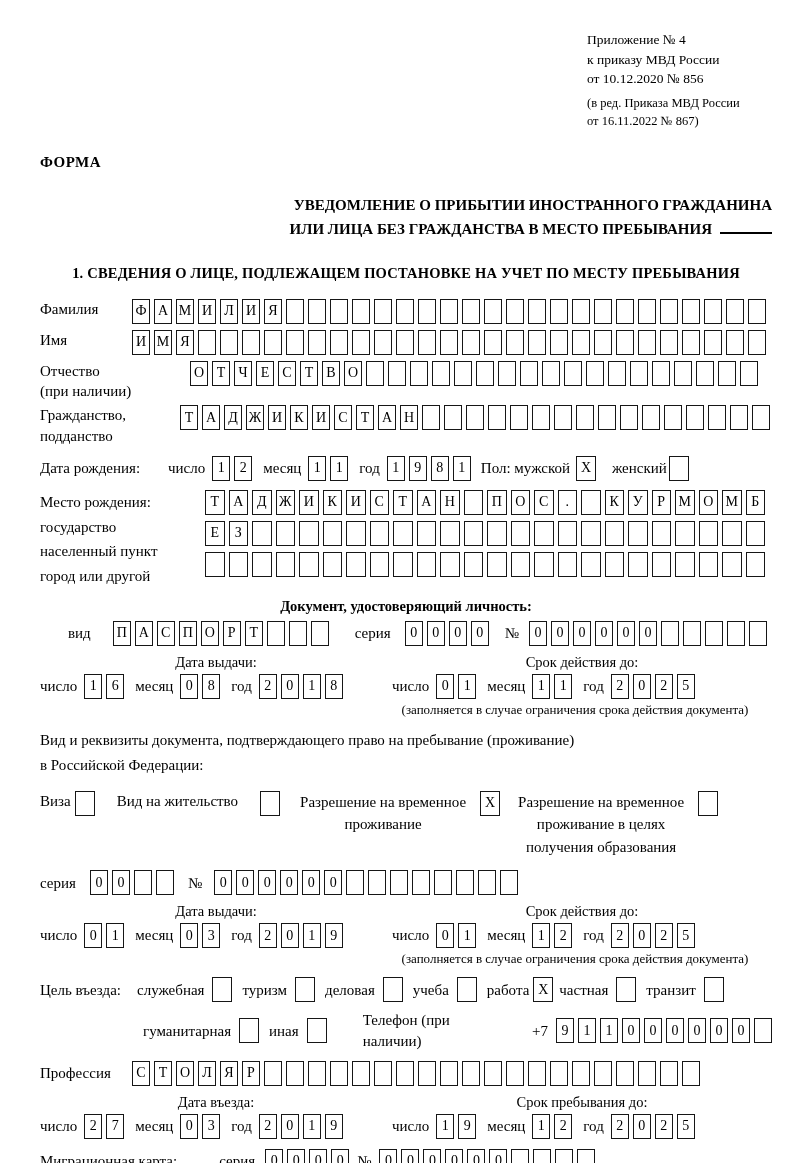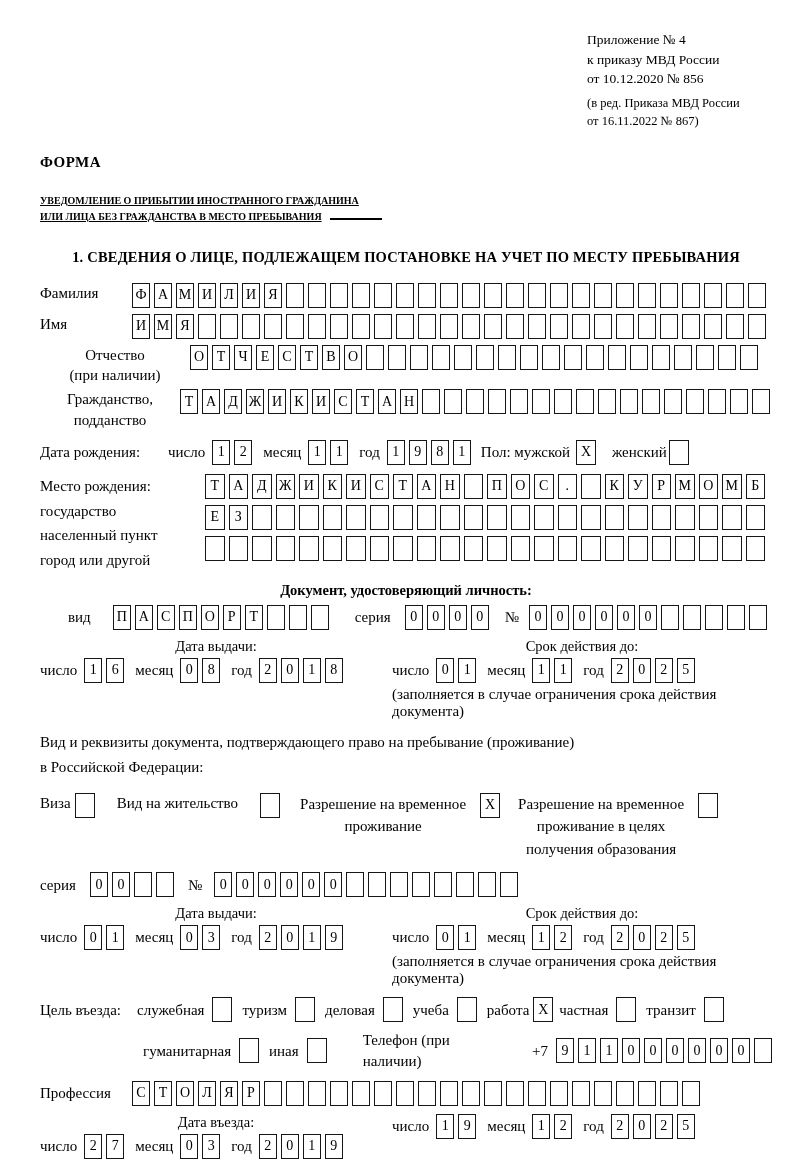--- a/index.html
+++ b/index.html
@@ -7,21 +7,21 @@
        font-family:"Liberation Serif","DejaVu Serif",serif;font-size:15px;}
   .page{box-sizing:border-box;width:800px;height:1163px;padding:30px 28px 13px 40px;}
 
   
   .appendix{margin-left:547px;font-size:13.5px;line-height:1.45;}
   .revision{font-size:12.5px;margin-top:5px;line-height:1.45;}
   .forma{margin-top:24px;text-align:left;padding-right:32px;font-weight:bold;
          font-size:15px;letter-spacing:.5px;}
 
   
-  .title{margin-top:22px;text-align:left;font-weight:bold;font-size:10px;line-height:1.6;text-decoration:underline;}
+  .title{margin-top:22px;text-align:right;font-weight:bold;font-size:15px;line-height:1.6;}
   .tunder{display:inline-block;width:52px;border-bottom:2px solid #000;margin-left:8px;}
   .sec1{margin-top:24px;text-align:center;font-weight:bold;font-size:14.5px;letter-spacing:.2px;}
 
   
   .row{display:flex;align-items:flex-start;margin-top:6px;}
   .lbl{line-height:1.35;}
   .cells{display:flex;gap:4px;flex-wrap:nowrap;}
   .cell{box-sizing:border-box;width:18px;height:25px;border:1.6px solid #161616;
         display:flex;align-items:center;justify-content:center;
         font-size:14px;line-height:1;}
@@ -30,26 +30,26 @@
         display:inline-flex;align-items:center;justify-content:center;font-size:14px;flex:0 0 auto;}
   .dategrp{display:flex;align-items:center;gap:5px;}
   .dategrp .dl{margin:0 2px 0 6px;}
   .dategrp .dl:first-child{margin-left:0;}
 
   
   .datecols{display:flex;margin-top:8px;}
   .dc1{width:352px;}
   .dc2{flex:1;}
   .datehead{text-align:center;font-size:14.5px;margin-bottom:3px;}
-  .valnote{font-size:15px;text-align:left;padding-right:14px;margin-top:3px;}
+  .valnote{font-size:13px;text-align:center;padding-right:14px;margin-top:3px;}
 
   
   .lbl-surname{width:92px;}
   .lbl-name{width:92px;}
-  .lbl-2line{width:150px;text-align:center;}
+  .lbl-2line{width:150px;}
   .lbl-birthplace{width:165px;}
   .dochead{margin-top:9px;text-align:center;font-weight:bold;font-size:14.5px;}
   .vidrow{padding-left:28px;align-items:center;}
   .vidrow .sp1{margin:0 14px 0 26px;}
   .vidrow .sp2{margin:0 10px 0 16px;}
   .intro{margin-top:10px;line-height:1.7;}
   .optrow{display:flex;align-items:flex-start;margin-top:12px;}
   .optstack{text-align:center;line-height:1.5;}
   .opt-gap{margin-left:10px;}
   .seriarow{align-items:center;margin-top:12px;}
@@ -620,20 +620,21 @@
           <span class="dl">год</span>
           <span class="cells">
             <span class="cell">2</span>
             <span class="cell">0</span>
             <span class="cell">1</span>
             <span class="cell">9</span>
           </span>
         </div>
     </div>
     <div class="dc2">
+      <div class="datehead">Срок пребывания до:</div>
       <div class="dategrp">
           <span class="dl">число</span>
           <span class="cells">
             <span class="cell">1</span>
             <span class="cell">9</span>
           </span>
           <span class="dl">месяц</span>
           <span class="cells">
             <span class="cell">1</span>
             <span class="cell">2</span>

